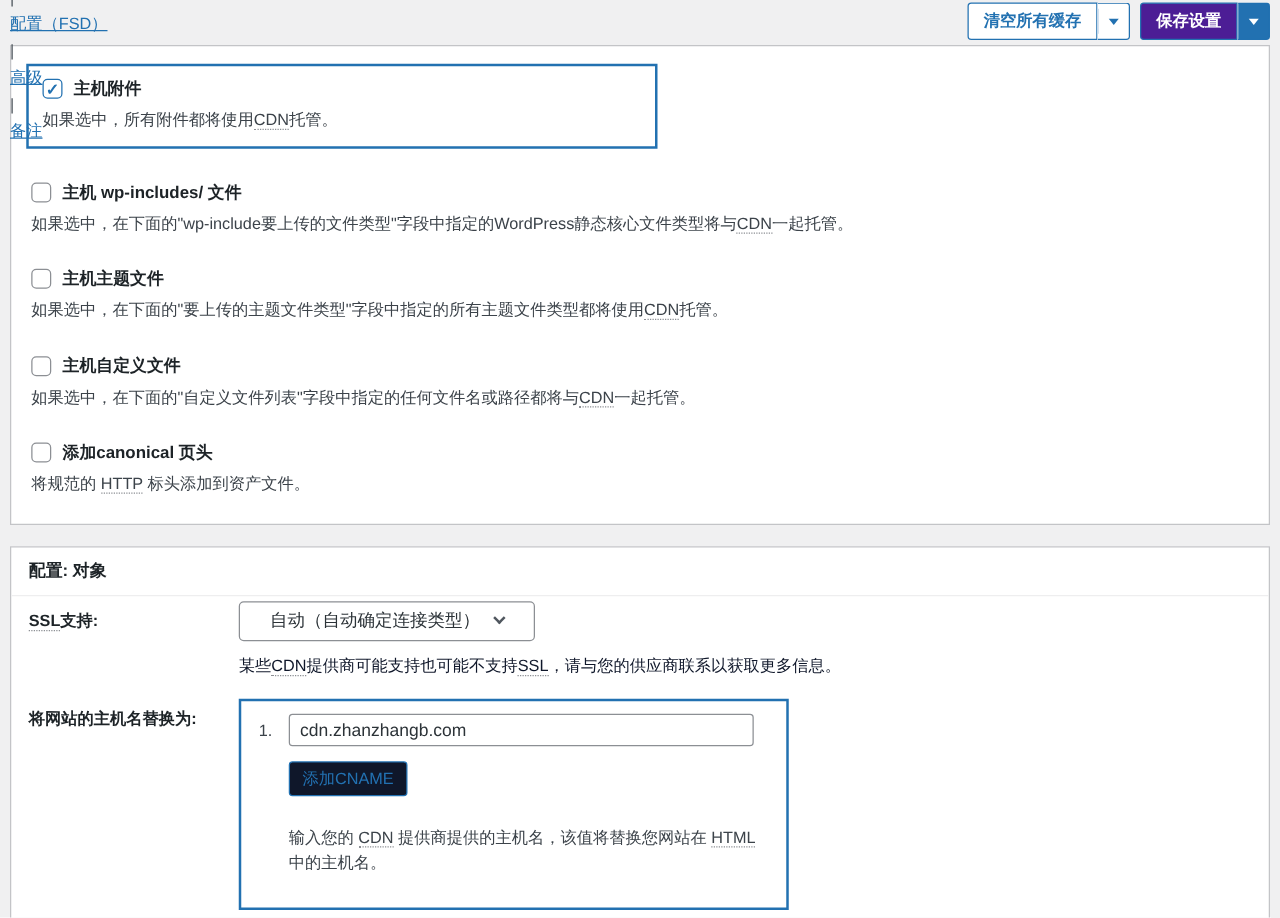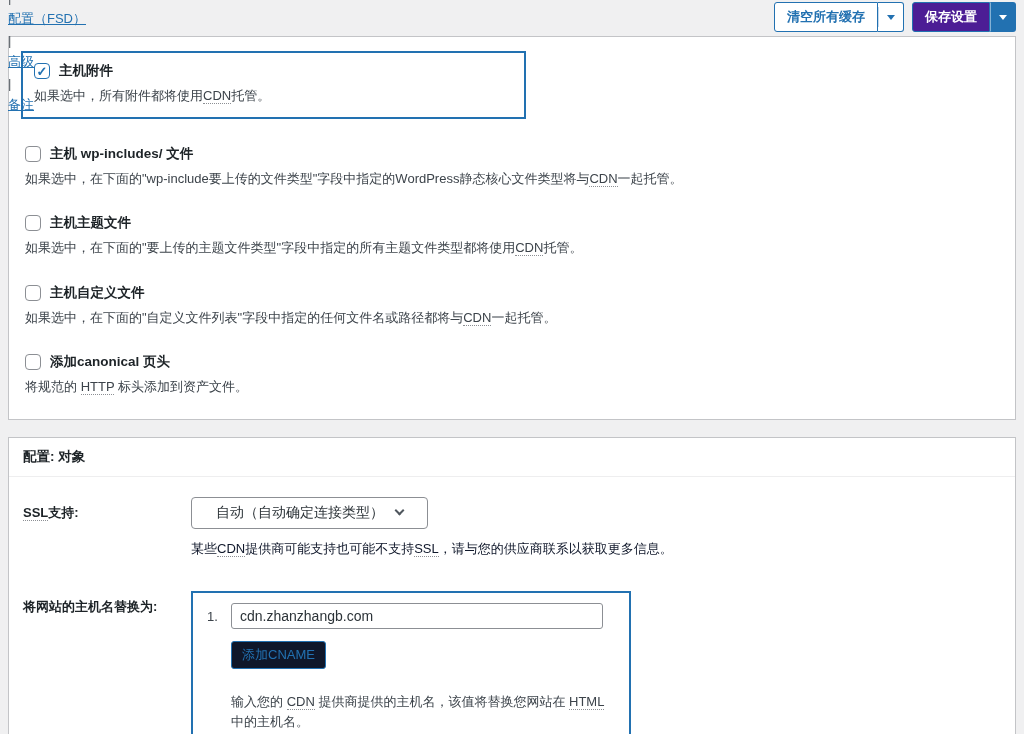--- a/index.html
+++ b/index.html
@@ -87,21 +87,21 @@
     cursor: pointer;
   }
   .checkbox.checked { border-color: #2271b1; color: #2271b1; }
   .acronym { border-bottom: 1px dotted #8c8f94; cursor: help; }
 
   
   .panel2-header {
     padding: 10px 14px; font-weight: 700; font-size: 13.5px;
     border-bottom: 1px solid #eeeeef;
   }
-  .form-row { display: flex; padding: 0 14px; margin-top: 20px; }
+  .form-row { display: flex; padding: 0 14px; margin-top: 4px; }
   .form-label { width: 168px; flex: 0 0 168px; font-weight: 700; padding-top: 7px; }
   .form-control { flex: 1; }
 
   .select {
     display: inline-flex; align-items: center; gap: 12px;
     height: 32px; padding: 0 24px; background: #fff;
     border: 1px solid #8c8f94; border-radius: 4px;
     font-size: 14px; color: #2c3338; cursor: pointer;
   }
   .chevron {

